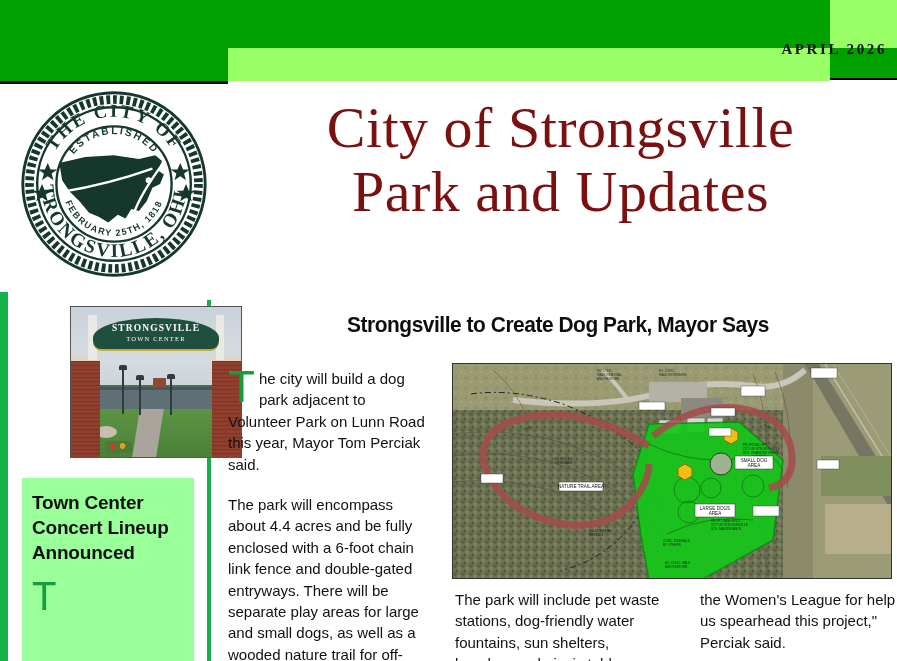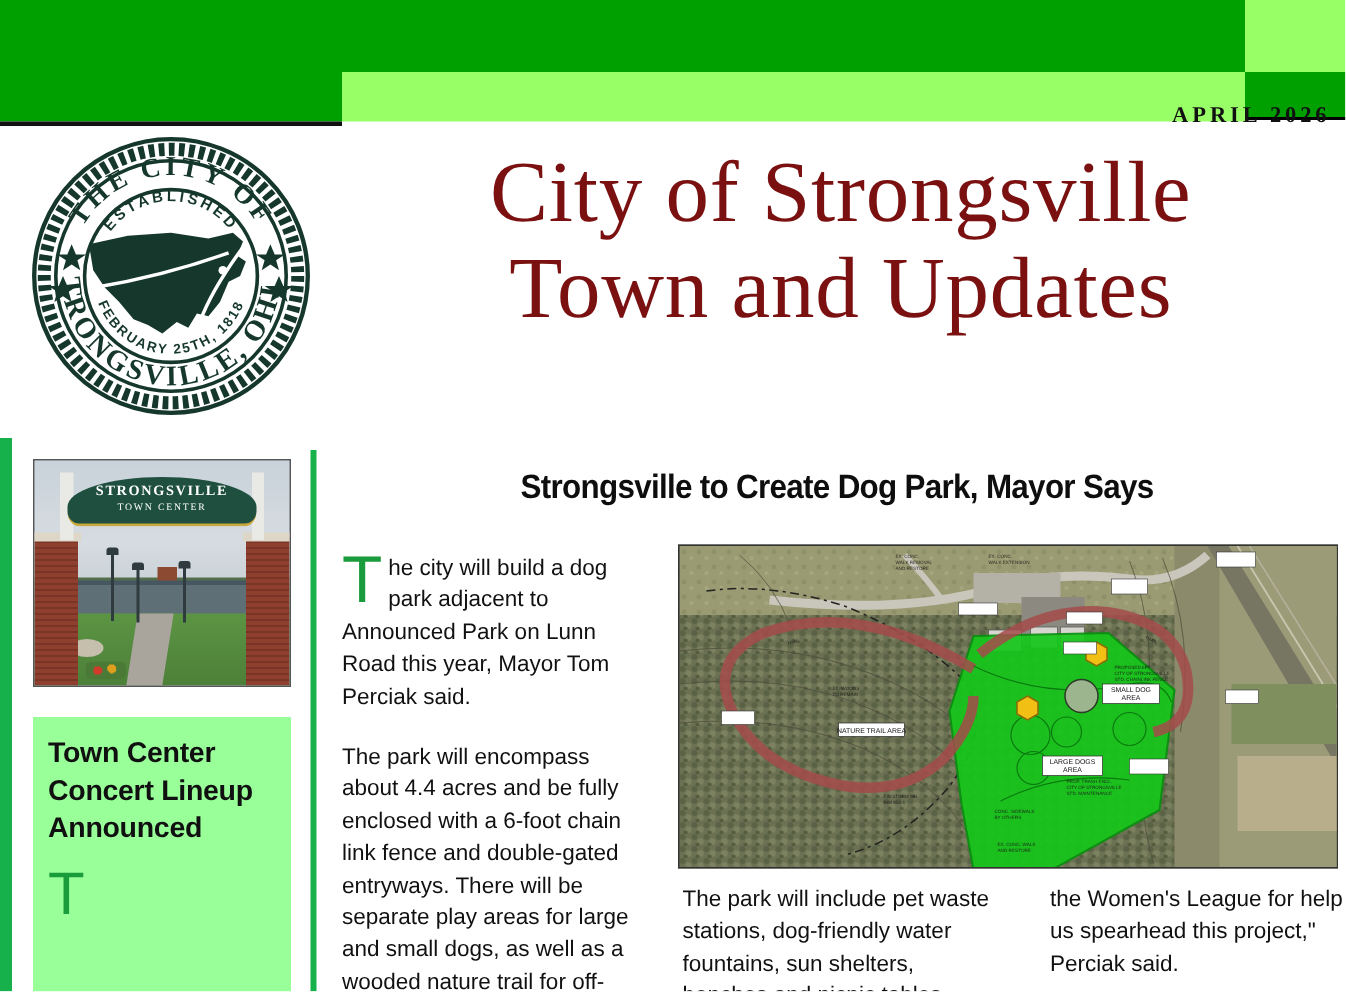--- a/index.html
+++ b/index.html
@@ -37,21 +37,21 @@
     width: 602px; height: 33px;
     background: #99ff66;
   }
   .mast-dark-br {
     position: absolute; left: 830px; top: 48px;
     width: 67px; height: 32px;
     background: #00a000;
     border-bottom: 2px solid #000;
   }
   .mast-date-text {
-    position: absolute; right: 10px; top: 64px;
+    position: absolute; right: 10px; top: 36px;
     font-family: "Liberation Serif", serif;
     font-weight: bold;
     font-size: 15px;
     letter-spacing: 2.6px;
     color: #111;
     line-height: 26px;
     text-align: right;
   }
   .mast-underline {
     position: absolute; left: 0; top: 81px;
@@ -98,20 +98,21 @@
   .sidebar {
     position: absolute; left: 22px; top: 306px;
     width: 172px; height: 355px;
   }
   .tc-photo {
     position: relative;
     width: 172px; height: 152px;
     overflow: hidden;
     border: 1px solid #555;
     background: #b9c3cc;
+    margin-left: 48px;
   }
   .tc-photo .sky {
     position: absolute; left: 0; top: 0; width: 100%; height: 66%;
     background: linear-gradient(#c9d2da 0%, #d6dce1 55%, #c2cbd2 100%);
   }
   .tc-photo .treeline {
     position: absolute; left: 0; top: 52%; width: 100%; height: 16%;
     background: linear-gradient(#4e6a46, #3c5538);
     opacity: .95;
   }
@@ -343,21 +344,21 @@
         <textPath href="#arcEst" startOffset="50%" text-anchor="middle">ESTABLISHED</textPath>
       </text>
       <text font-family="'Liberation Sans', sans-serif" font-size="9.5" font-weight="bold" letter-spacing="1.4" fill="#16382c">
         <textPath href="#arcDate" startOffset="50%" text-anchor="middle">FEBRUARY 25TH, 1818</textPath>
       </text>
     </svg>
   </div>
 
   <div class="title-block">
     <div class="title-line">City of Strongsville</div>
-    <div class="title-line">Town and Updates</div>
+    <div class="title-line">Park and Updates</div>
   </div>
 
   <div class="left-rule"></div>
   <div class="col-rule"></div>
 
   <div class="sidebar">
     <div class="tc-photo">
       <div class="sky"></div>
       <div class="treeline"></div>
       <div class="chimney"></div>
@@ -383,21 +384,21 @@
     </div>
     <div class="sidebar-box">
       <div class="sb-head">Town Center Concert Lineup Announced</div>
       <div class="sb-body"><span class="dropcap-sb">T</span></div>
     </div>
   </div>
 
   <div class="headline">Strongsville to Create Dog Park, Mayor Says</div>
 
   <div class="colA">
-    <div class="para"><span class="dropcap-main">T</span><span>he city will build a dog park adjacent to Announced Park on Lunn Road this year, Mayor Tom Perciak said.</span></div>
+    <div class="para"><span class="dropcap-main">T</span><span>he city will build a dog park adjacent to Volunteer Park on Lunn Road this year, Mayor Tom Perciak said.</span></div>
     <div class="para">The park will encompass about 4.4 acres and be fully enclosed with a 6-foot chain link fence and double-gated entryways. There will be separate play areas for large and small dogs, as well as a wooded nature trail for off-</div>
   </div>
 
   <div class="map-figure">
     <svg width="440" height="216" viewBox="0 0 440 216" aria-hidden="true">
       <defs>
         <pattern id="woods" width="8" height="8" patternUnits="userSpaceOnUse">
           <rect width="8" height="8" fill="#6b7152"></rect>
           <circle cx="2" cy="2" r="2" fill="#5a6246"></circle>
           <circle cx="6" cy="5" r="2.2" fill="#7c8160"></circle>

